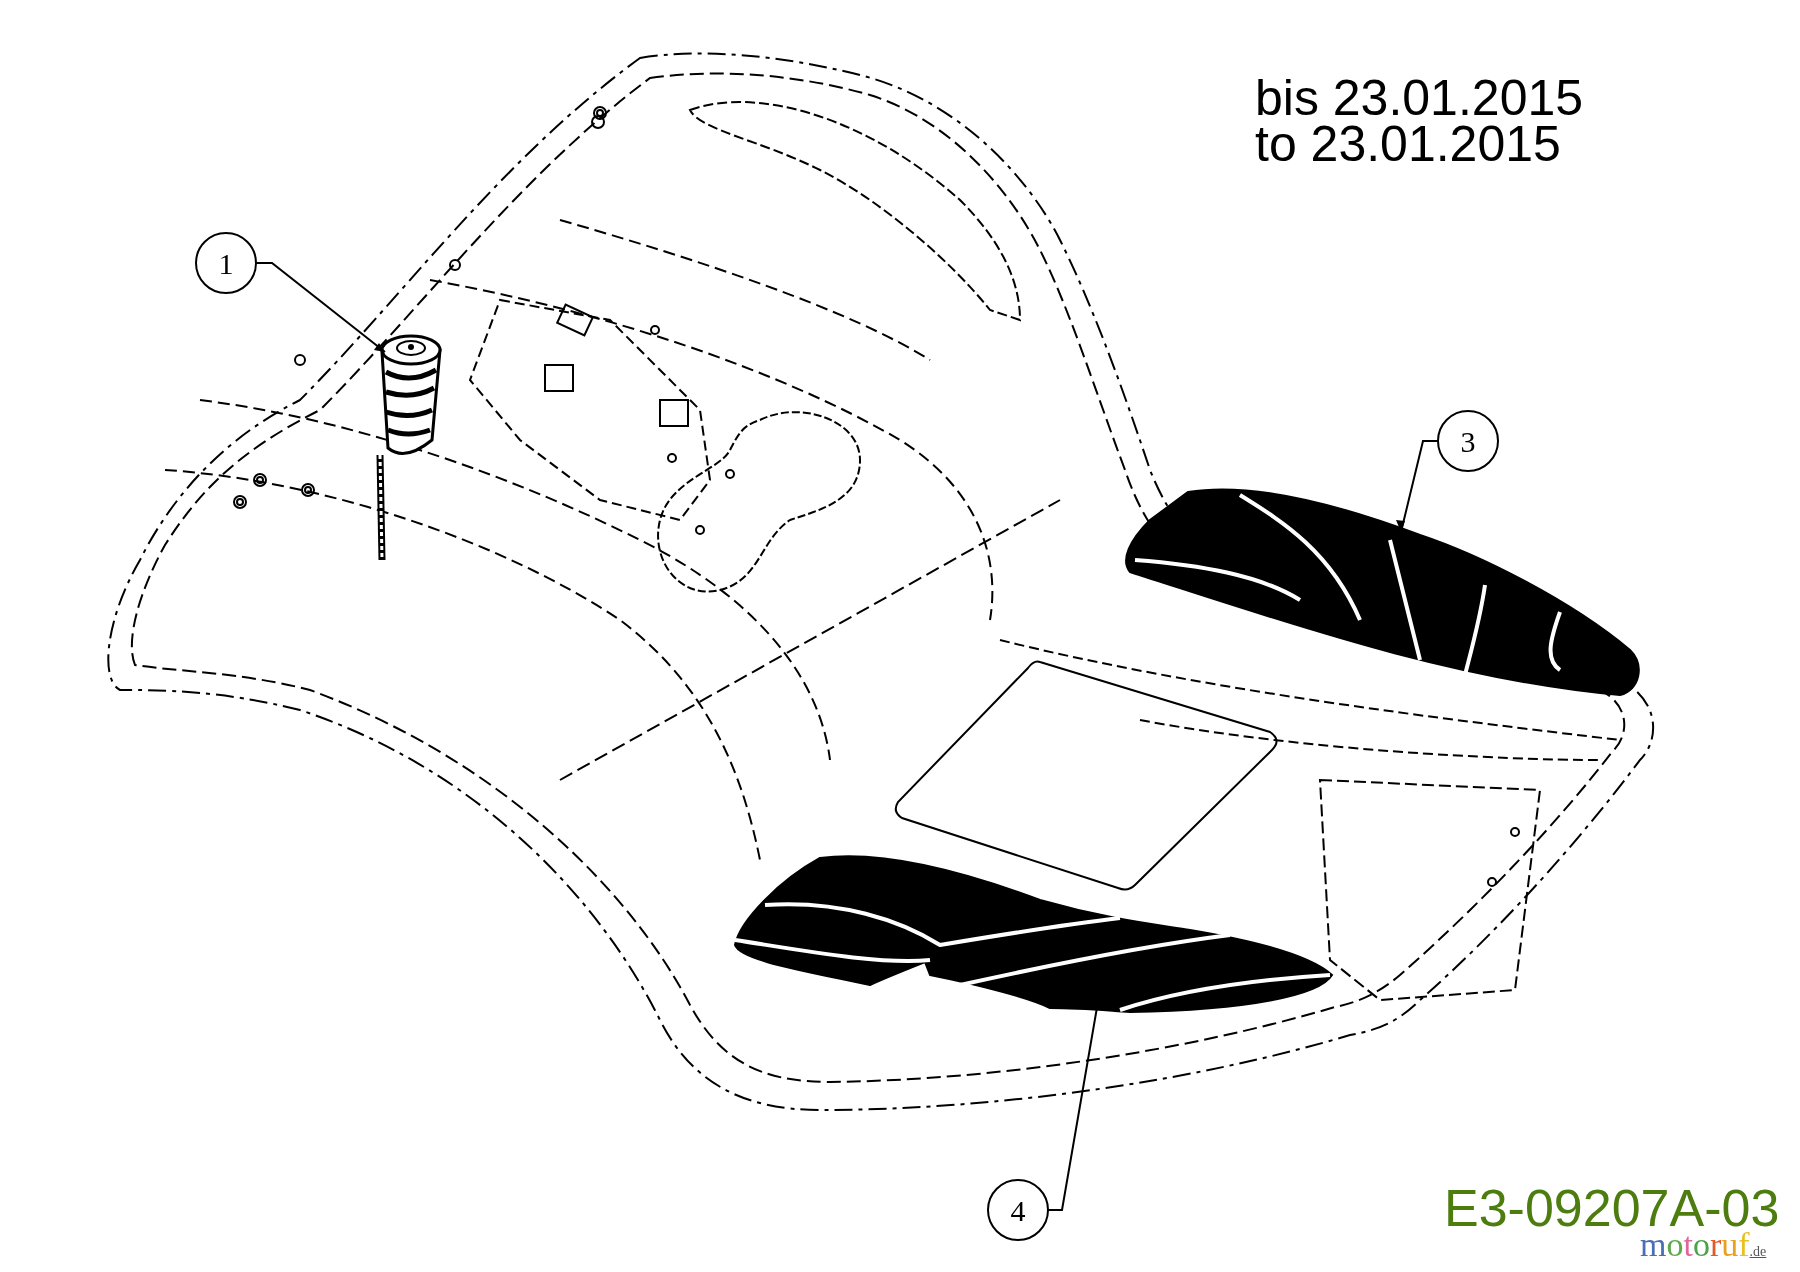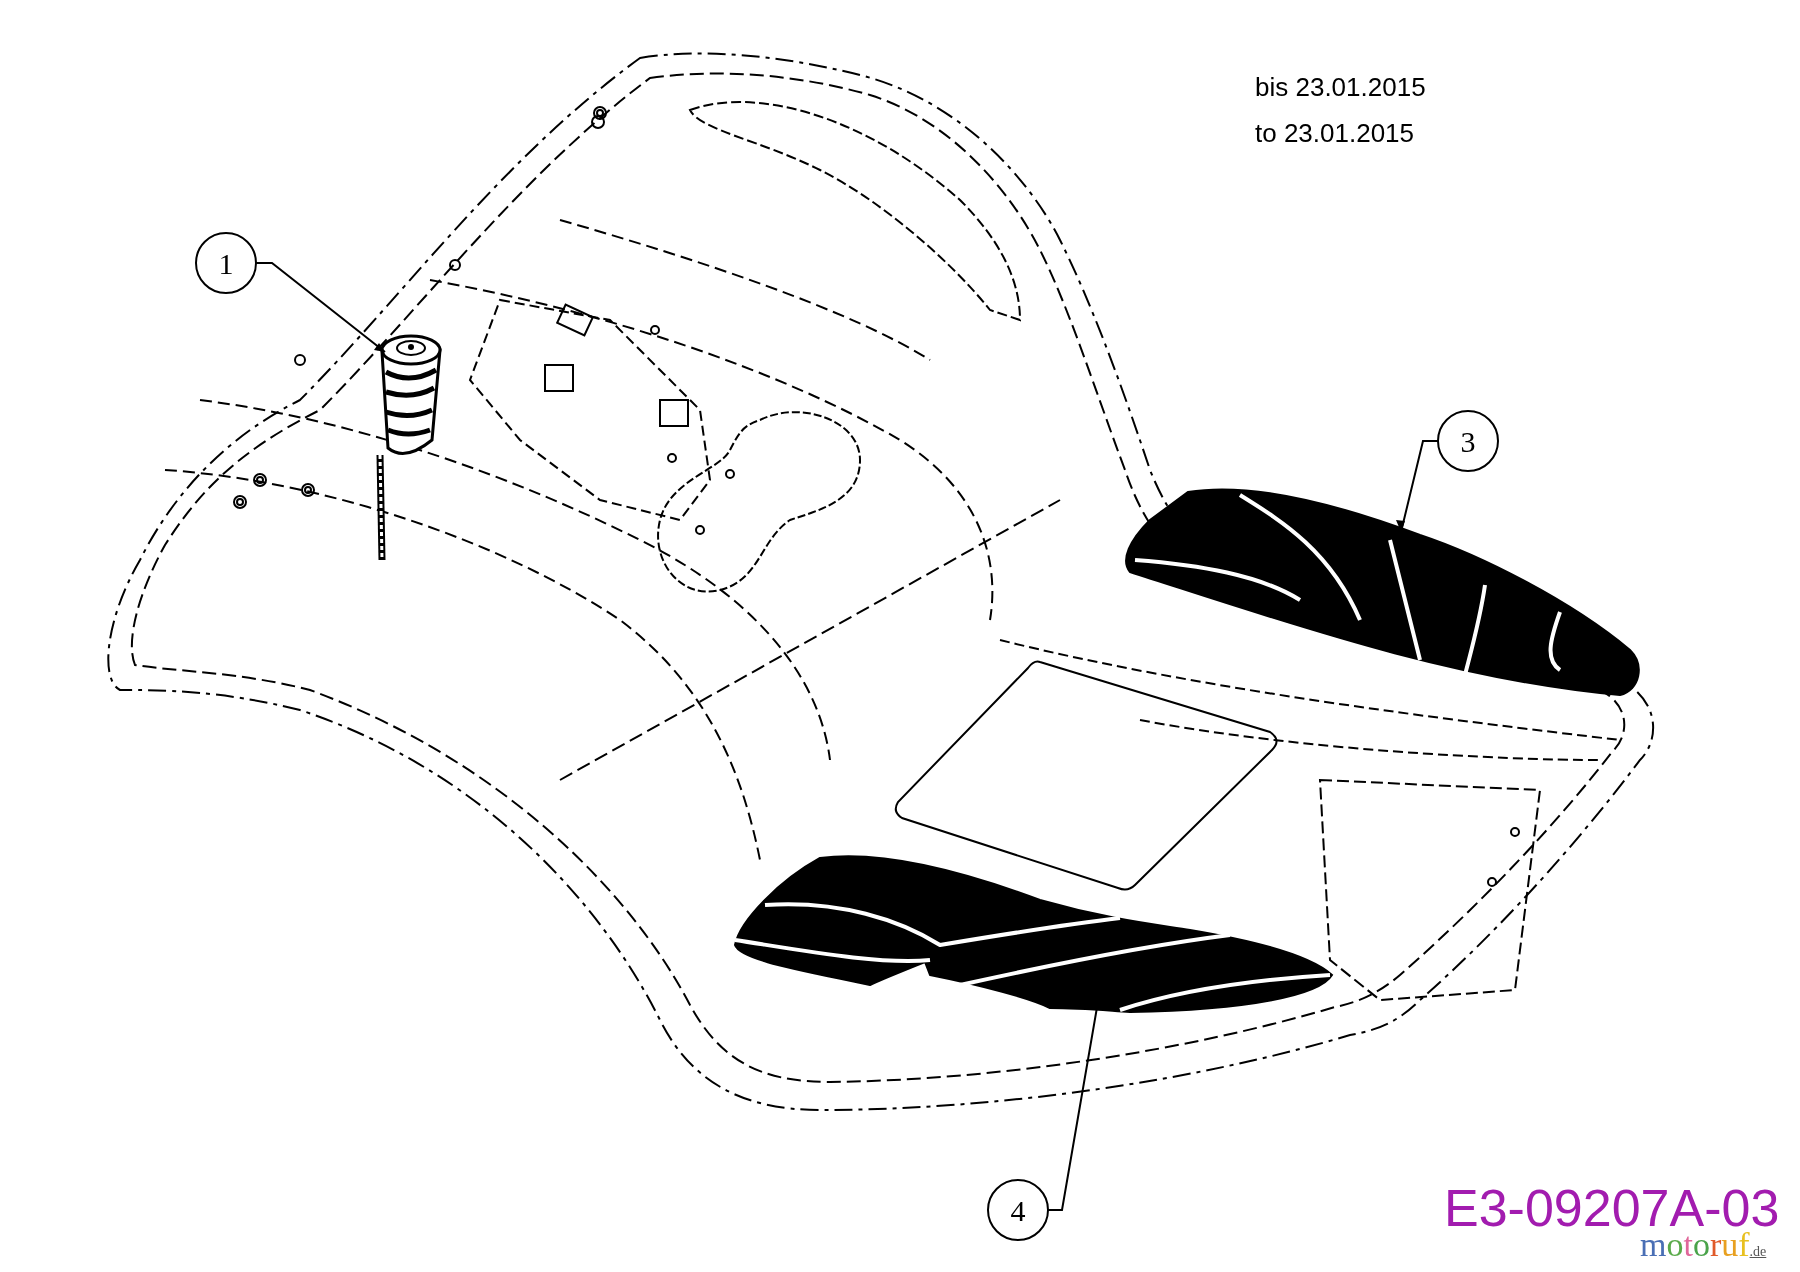--- a/index.html
+++ b/index.html
@@ -1,20 +1,20 @@
 <!DOCTYPE html>
 <html><head>
 <meta charset="utf-8">
 <style>
   html, body { margin: 0; padding: 0; background: #ffffff; }
   body { width: 1800px; height: 1272px; position: relative; overflow: hidden; font-family: "Liberation Sans", sans-serif; }
   #drawing { position: absolute; left: 0; top: 0; width: 1800px; height: 1272px; }
-  .validity { position: absolute; left: 1255px; top: 64px; font-size: 26px; line-height: 46px; color: #000; font-family: "Liberation Sans", sans-serif; }
+  .validity { position: absolute; left: 1255px; top: 75px; font-size: 50px; line-height: 46px; color: #000; font-family: "Liberation Sans", sans-serif; }
   .validity div { white-space: nowrap; }
-  .drawing-id { position: absolute; left: 1444px; top: 1178px; font-size: 52px; color: #a21caf; font-family: "Liberation Sans", sans-serif; letter-spacing: 0px; white-space: nowrap; }
+  .drawing-id { position: absolute; left: 1444px; top: 1178px; font-size: 52px; color: #4d7c0f; font-family: "Liberation Sans", sans-serif; letter-spacing: 0px; white-space: nowrap; }
   .watermark { position: absolute; left: 1640px; top: 1228px; font-family: "Liberation Serif", serif; font-size: 34px; white-space: nowrap; line-height: 34px; }
   .watermark .c { display: inline-block; }
   .watermark .tld { font-size: 14px; color: #555; text-decoration: underline; }
   .callout-label { font-family: "Liberation Serif", serif; font-size: 30px; }
 </style>
 </head>
 <body>
 
 <svg id="drawing" viewBox="0 0 1800 1272" xmlns="http://www.w3.org/2000/svg">
   <g fill="none" stroke="#000" stroke-width="2">

